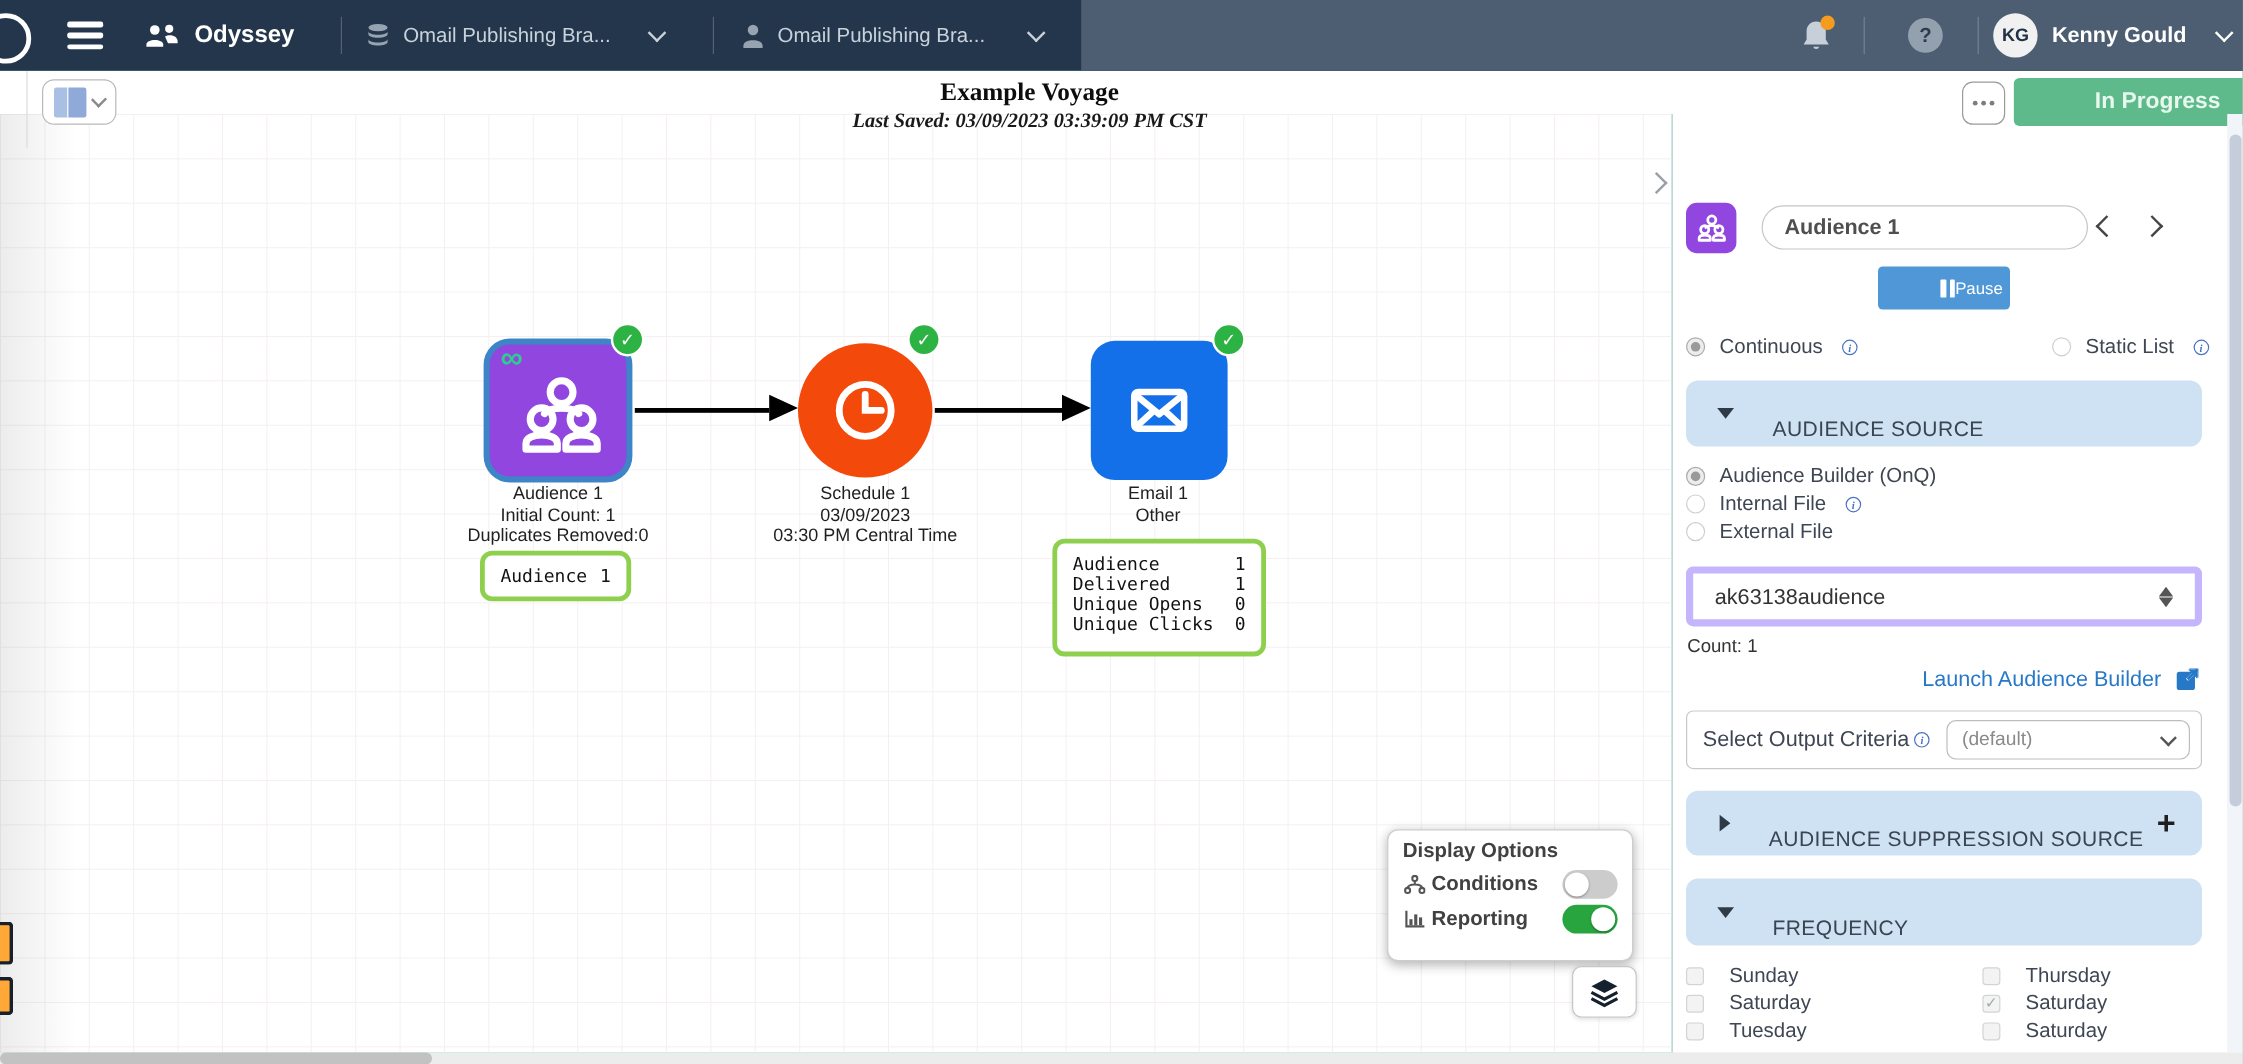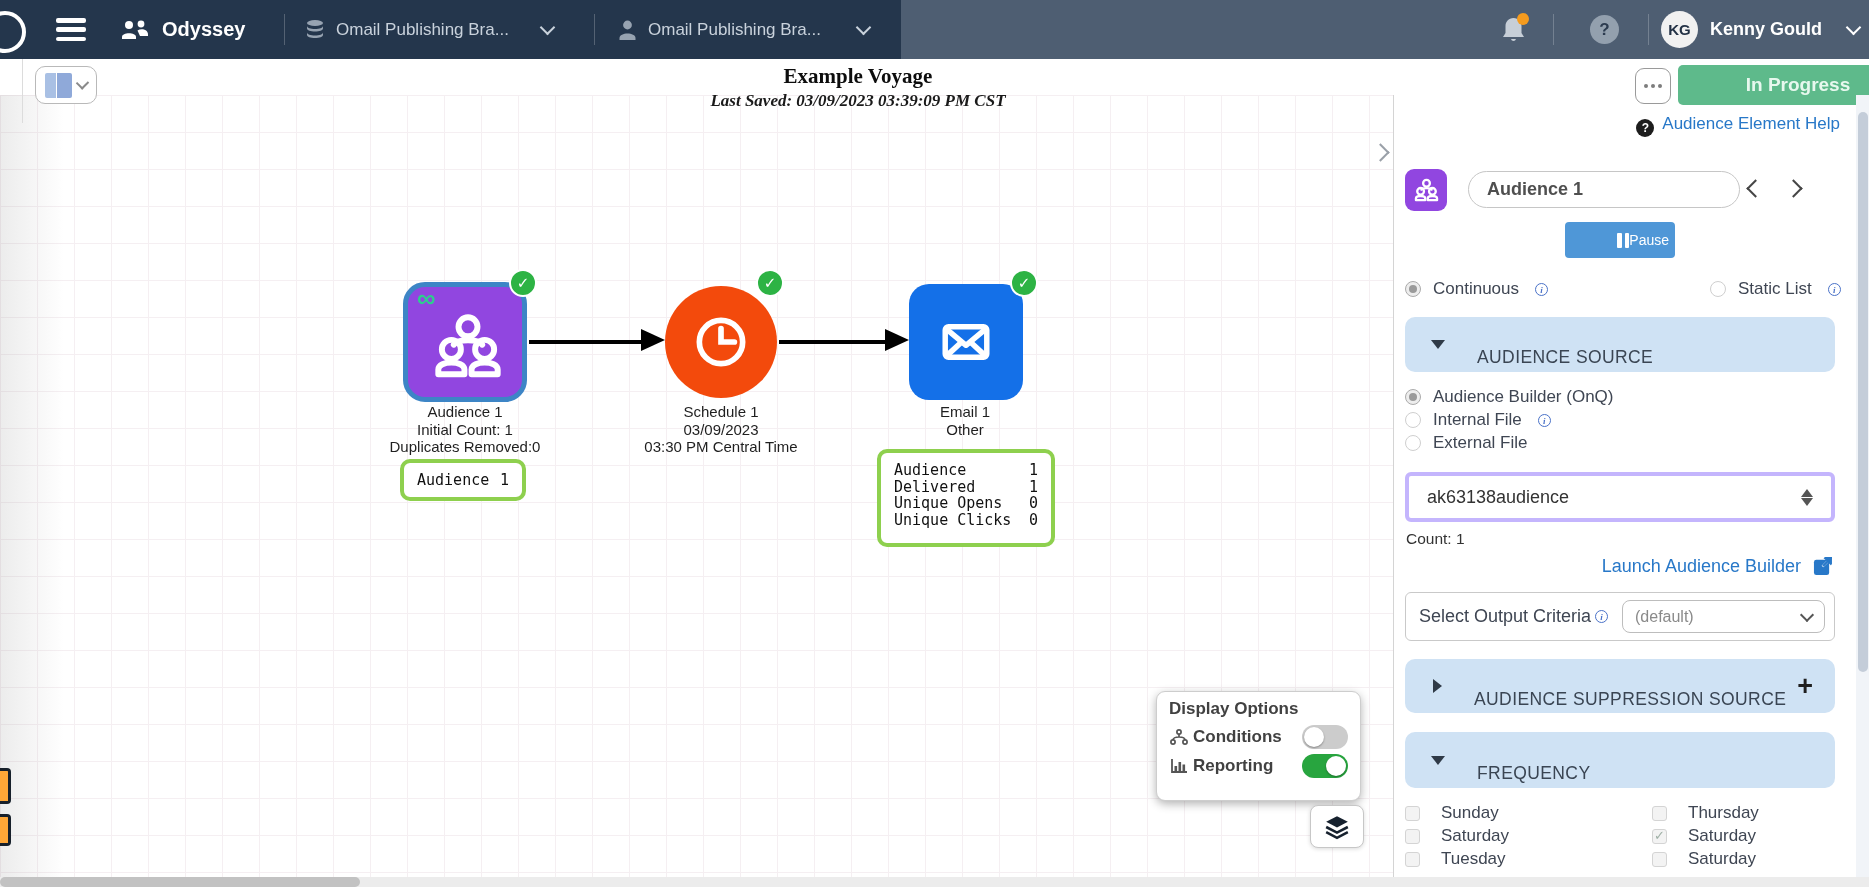--- a/index.html
+++ b/index.html
@@ -107,21 +107,21 @@
   .radio.on::before{content:"";display:block;width:8px;height:8px;margin:3px;border-radius:50%;background:#9a9a9a;}
   .info-icon{display:inline-block;width:13px;height:13px;border:1.5px solid #4a72c8;border-radius:50%;color:#4a72c8;font-size:9px;line-height:12px;text-align:center;font-style:italic;font-weight:700;font-family:"Liberation Serif",serif;vertical-align:super;box-sizing:border-box;margin-left:4px;}
   .info-icon::before{content:"i";}
   .mode-group{display:flex;align-items:center;gap:12px;font-size:17px;color:#3f4653;}
   .section-hd{left:1405px;width:430px;height:55px;background:#cfe2f4;border-radius:10px;display:flex;align-items:center;cursor:pointer;position:absolute;z-index:8;}
   .tri-down{width:0;height:0;border-left:7px solid transparent;border-right:7px solid transparent;border-top:9px solid #2f3a47;margin-left:26px;}
   .tri-right{width:0;height:0;border-top:7px solid transparent;border-bottom:7px solid transparent;border-left:9px solid #2f3a47;margin-left:28px;}
   .section-hd .hd-label{margin-left:32px;font-size:17.5px;color:#3a4553;letter-spacing:.4px;margin-top:26px;}
   .plus-glyph{margin-left:auto;margin-right:22px;font-size:27px;font-weight:900;color:#1f1f1f;line-height:27px;cursor:pointer;}
   .radio-row{position:absolute;left:1405px;display:flex;align-items:center;gap:12px;font-size:17px;color:#3f4653;z-index:8;}
-  .list-select{left:1405px;top:472px;width:430px;height:50px;border:4px solid #c4b5fd;border-radius:6px;display:flex;align-items:center;padding:0 18px;box-sizing:border-box;cursor:pointer;position:absolute;z-index:8;background:#fff;}
+  .list-select{left:1405px;top:472px;width:430px;height:50px;border:6px solid #c4b5fd;border-radius:6px;display:flex;align-items:center;padding:0 18px;box-sizing:border-box;cursor:pointer;position:absolute;z-index:8;background:#fff;}
   .list-select .val{font-size:18px;color:#333;}
   .sort-glyph{margin-left:auto;display:flex;flex-direction:column;gap:1px;align-items:center;}
   .sort-glyph i{width:0;height:0;border-left:6px solid transparent;border-right:6px solid transparent;}
   .sort-glyph .up{border-bottom:8px solid #555;}
   .sort-glyph .dn{border-top:8px solid #555;}
   .count-label{left:1406px;top:530px;font-size:15.5px;color:#333;position:absolute;z-index:8;}
   .launch-row{left:1400px;top:556px;width:432px;text-align:right;font-size:18px;position:absolute;z-index:8;}
   .ext-icon{display:inline-block;vertical-align:-4px;margin-left:7px;}
   .output-group{left:1405px;top:592px;width:430px;height:49px;border:1px solid #c9c9c9;border-radius:6px;display:flex;align-items:center;padding:0 9px 0 13px;box-sizing:border-box;position:absolute;z-index:8;background:#fff;}
   .output-group .olabel{font-size:18px;color:#3f4653;}
@@ -359,23 +359,20 @@
   </div>
   <div class="collapse-chev"></div>
 
   <div class="hscroll-track">
       <div class="hscroll-thumb"></div>
     </div>
   <div class="vscroll-track">
       <div class="vscroll-thumb"></div>
     </div>
 
-  <div class="panel-el help-row">
-    <span class="q-circle">?</span><a class="link">Audience Element Help</a>
-  </div>
 
   <div class="panel-el el-icon">
     <svg width="27" height="27" viewBox="0 0 64 64">
       <g fill="none" stroke="#fff" stroke-width="5.5" stroke-linejoin="round" stroke-linecap="round">
         <circle cx="32" cy="15" r="8"></circle>
           <path d="M20 30c3-5 21-5 24 0"></path>
         <circle cx="18" cy="34" r="8"></circle>
           <path d="M7 55v-4c0-8 22-8 22 0v4z"></path>
         <circle cx="46" cy="34" r="8"></circle>
           <path d="M35 55v-4c0-8 22-8 22 0v4z"></path>

